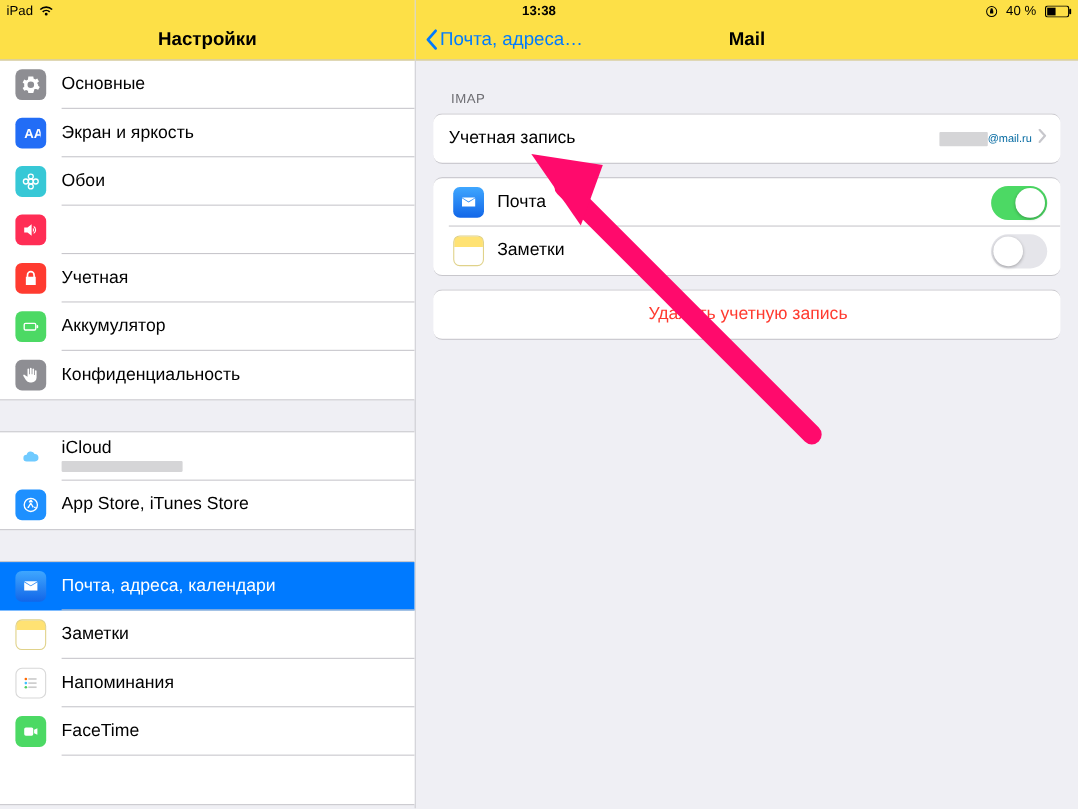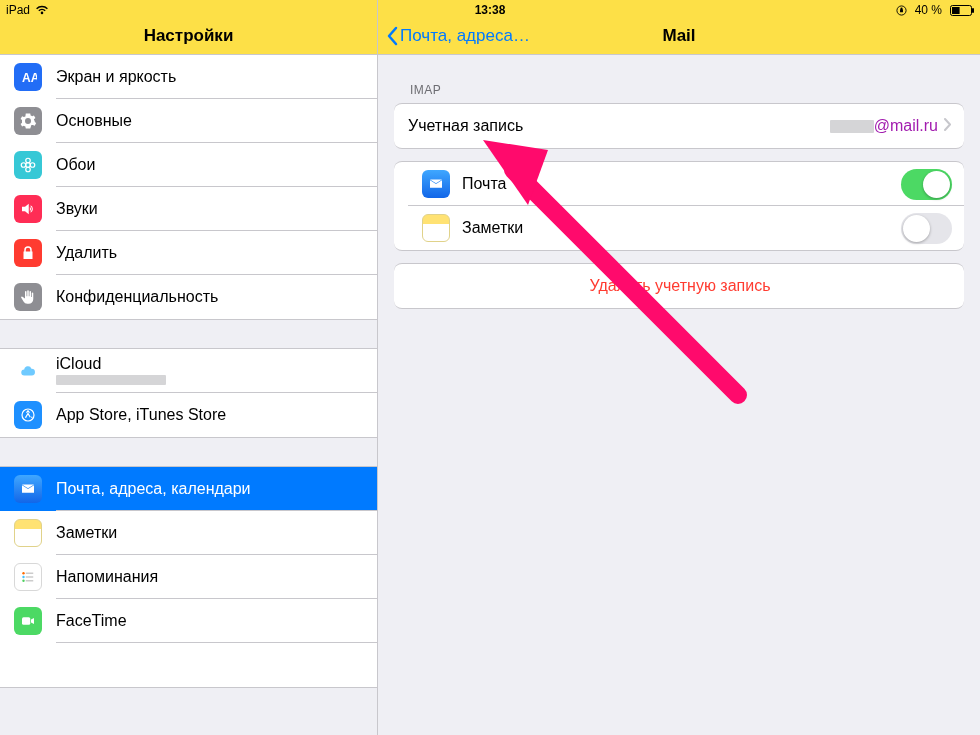--- a/index.html
+++ b/index.html
@@ -40,24 +40,24 @@
   .row.selected { background:#007aff; color:#fff; }
   .row.selected .label, .row.selected .sub { color:#fff; }
 
   
   .detail-scroll { flex:1; overflow-y:auto; padding-top:10px; }
   .section-header { font-size:12px; color:#6d6d72; text-transform:uppercase; padding:18px 16px 6px 32px; letter-spacing:0.5px; }
   .d-group { background:#fff; border-top:1px solid #c8c7cc; border-bottom:1px solid #c8c7cc; margin:0 16px 12px 16px; border-radius:8px; overflow:hidden; }
   .d-row { display:flex; align-items:center; height:44px; padding:0 12px 0 14px; font-size:16px; color:#000; position:relative; }
   .d-row::after { content:""; position:absolute; left:14px; right:0; bottom:0; height:1px; background:#c8c7cc; }
   .d-row:last-child::after { display:none; }
-  .d-row.with-app-icon { padding-left:28px; }
+  .d-row.with-app-icon { padding-left:18px; }
   .d-row .app-icon { width:28px; height:28px; border-radius:6px; margin-right:12px; flex-shrink:0; display:flex; align-items:center; justify-content:center; }
   .d-row .d-label { flex:1; }
-  .d-row .d-value { color:#a21caf; margin-right:6px; font-size:16px; }
+  .d-row .d-value { color:#0369a1; margin-right:6px; font-size:10px; }
   .d-row .chev { color:#c7c7cc; }
   .d-row.danger { justify-content:center; color:#ff3b30; cursor:pointer; }
   .redact { display:inline-block; background:#d5d5d7; border-radius:1px; vertical-align:middle; }
 
   
   .ios-switch { width:51px; height:31px; border-radius:16px; position:relative; background:#e5e5ea; transition:background .15s; cursor:pointer; }
   .ios-switch .knob { position:absolute; top:2px; left:2px; width:27px; height:27px; border-radius:50%; background:#fff; box-shadow:0 1px 3px rgba(0,0,0,.3); transition:left .15s; }
   .ios-switch.on { background:#4cd964; }
   .ios-switch.on .knob { left:22px; }
 
@@ -119,62 +119,70 @@
 <div class="split">
 
   <div class="master">
     <div class="navbar">
       <div class="nav-title">Настройки</div>
     </div>
     <div class="master-scroll">
 
       <div class="group first">
         <div class="row">
+          <div class="app-icon ic-general">
+            <svg viewBox="0 0 24 24" fill="#fff">
+                <path d="M12 8a4 4 0 100 8 4 4 0 000-8zm9 4a7 7 0 01-.1 1.2l2 1.6-2 3.4-2.4-1a7 7 0 01-2 .1L15 22h-6l-.5-2.7a7 7 0 01-2-.9l-2.4 1-2-3.4 2-1.6A7 7 0 014 12c0-.4 0-.8.1-1.2l-2-1.6 2-3.4 2.4 1a7 7 0 012-.9L9 2h6l.5 2.7c.7.2 1.4.5 2 .9l2.4-1 2 3.4-2 1.6c.1.4.1.8.1 1.2z"></path>
+              </svg>
+          </div>
+          <span class="label">Основные</span>
+        </div>
+        <div class="row">
           <div class="app-icon ic-display">
             <svg viewBox="0 0 24 24" fill="#fff">
                 <text x="4" y="18" font-size="16" font-weight="700" fill="#fff">AA</text>
               </svg>
           </div>
           <span class="label">Экран и яркость</span>
-        </div>
-        <div class="row">
-          <div class="app-icon ic-general">
-            <svg viewBox="0 0 24 24" fill="#fff">
-                <path d="M12 8a4 4 0 100 8 4 4 0 000-8zm9 4a7 7 0 01-.1 1.2l2 1.6-2 3.4-2.4-1a7 7 0 01-2 .1L15 22h-6l-.5-2.7a7 7 0 01-2-.9l-2.4 1-2-3.4 2-1.6A7 7 0 014 12c0-.4 0-.8.1-1.2l-2-1.6 2-3.4 2.4 1a7 7 0 012-.9L9 2h6l.5 2.7c.7.2 1.4.5 2 .9l2.4-1 2 3.4-2 1.6c.1.4.1.8.1 1.2z"></path>
-              </svg>
-          </div>
-          <span class="label">Основные</span>
         </div>
         <div class="row">
           <div class="app-icon ic-wallpaper">
             <svg viewBox="0 0 24 24" fill="none" stroke="#fff" stroke-width="1.6">
                 <circle cx="12" cy="12" r="3"></circle>
                 <circle cx="12" cy="6" r="3"></circle>
                 <circle cx="12" cy="18" r="3"></circle>
                 <circle cx="6" cy="12" r="3"></circle>
                 <circle cx="18" cy="12" r="3"></circle>
               </svg>
           </div>
           <span class="label">Обои</span>
         </div>
         <div class="row">
           <div class="app-icon ic-sounds">
             <svg viewBox="0 0 24 24" fill="#fff">
                 <path d="M4 9v6h4l5 4V5L8 9H4zm12 3a3 3 0 00-1.5-2.6v5.2A3 3 0 0016 12zm2.5 0a5.5 5.5 0 00-3-4.9v1.7a4 4 0 010 6.4v1.7a5.5 5.5 0 003-4.9z"></path>
               </svg>
           </div>
-          <span class="label">Звуки</span>
         </div>
         <div class="row">
           <div class="app-icon ic-passcode">
             <svg viewBox="0 0 24 24" fill="#fff">
                 <path d="M7 10V8a5 5 0 0110 0v2h1v10H6V10h1zm2 0h6V8a3 3 0 00-6 0v2z"></path>
               </svg>
           </div>
-          <span class="label">Удалить</span>
+          <span class="label">Учетная</span>
+        </div>
+        <div class="row">
+          <div class="app-icon ic-battery">
+            <svg viewBox="0 0 24 24" fill="#fff">
+                <rect x="4" y="8" width="14" height="8" rx="1.5" fill="none" stroke="#fff" stroke-width="1.6"></rect>
+                <rect x="19" y="10" width="2" height="4" rx="1"></rect>
+              </svg>
+          </div>
+          <span class="label">Аккумулятор</span>
         </div>
         <div class="row">
           <div class="app-icon ic-privacy">
             <svg viewBox="0 0 24 24" fill="#fff">
                 <path d="M8 12V5a1 1 0 012 0v6h1V4a1 1 0 012 0v7h1V5a1 1 0 012 0v7h1V7a1 1 0 012 0v8a6 6 0 01-6 6h-2a6 6 0 01-5-3l-3-5a1 1 0 011.6-1.2L8 14v-2z"></path>
               </svg>
           </div>
           <span class="label">Конфиденциальность</span>
         </div>
       </div>

